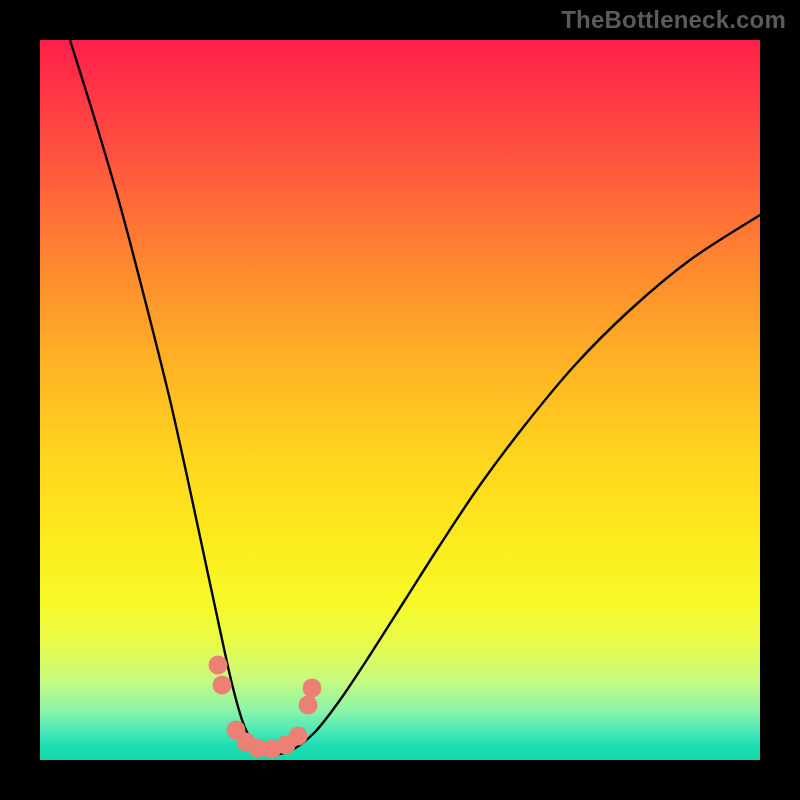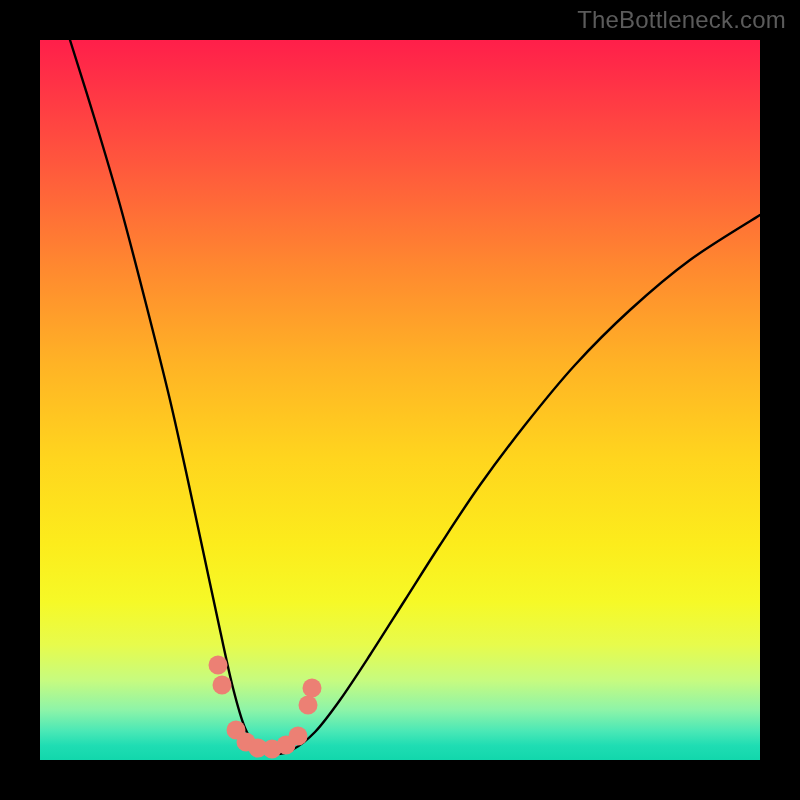--- a/index.html
+++ b/index.html
@@ -41,21 +41,21 @@
       #4ae8b6 96%,
       #1fddb3 98%,
       #12d7ac 100%
     );
   }
   .watermark {
     position: absolute;
     top: 6px;
     right: 14px;
     font-size: 24px;
-    font-weight: 400;
+    font-weight: 700;
     color: #5b5b5b;
     letter-spacing: 0.2px;
   }
   svg.curve {
     position: absolute;
     left: 0;
     top: 0;
     width: 720px;
     height: 720px;
     overflow: visible;

